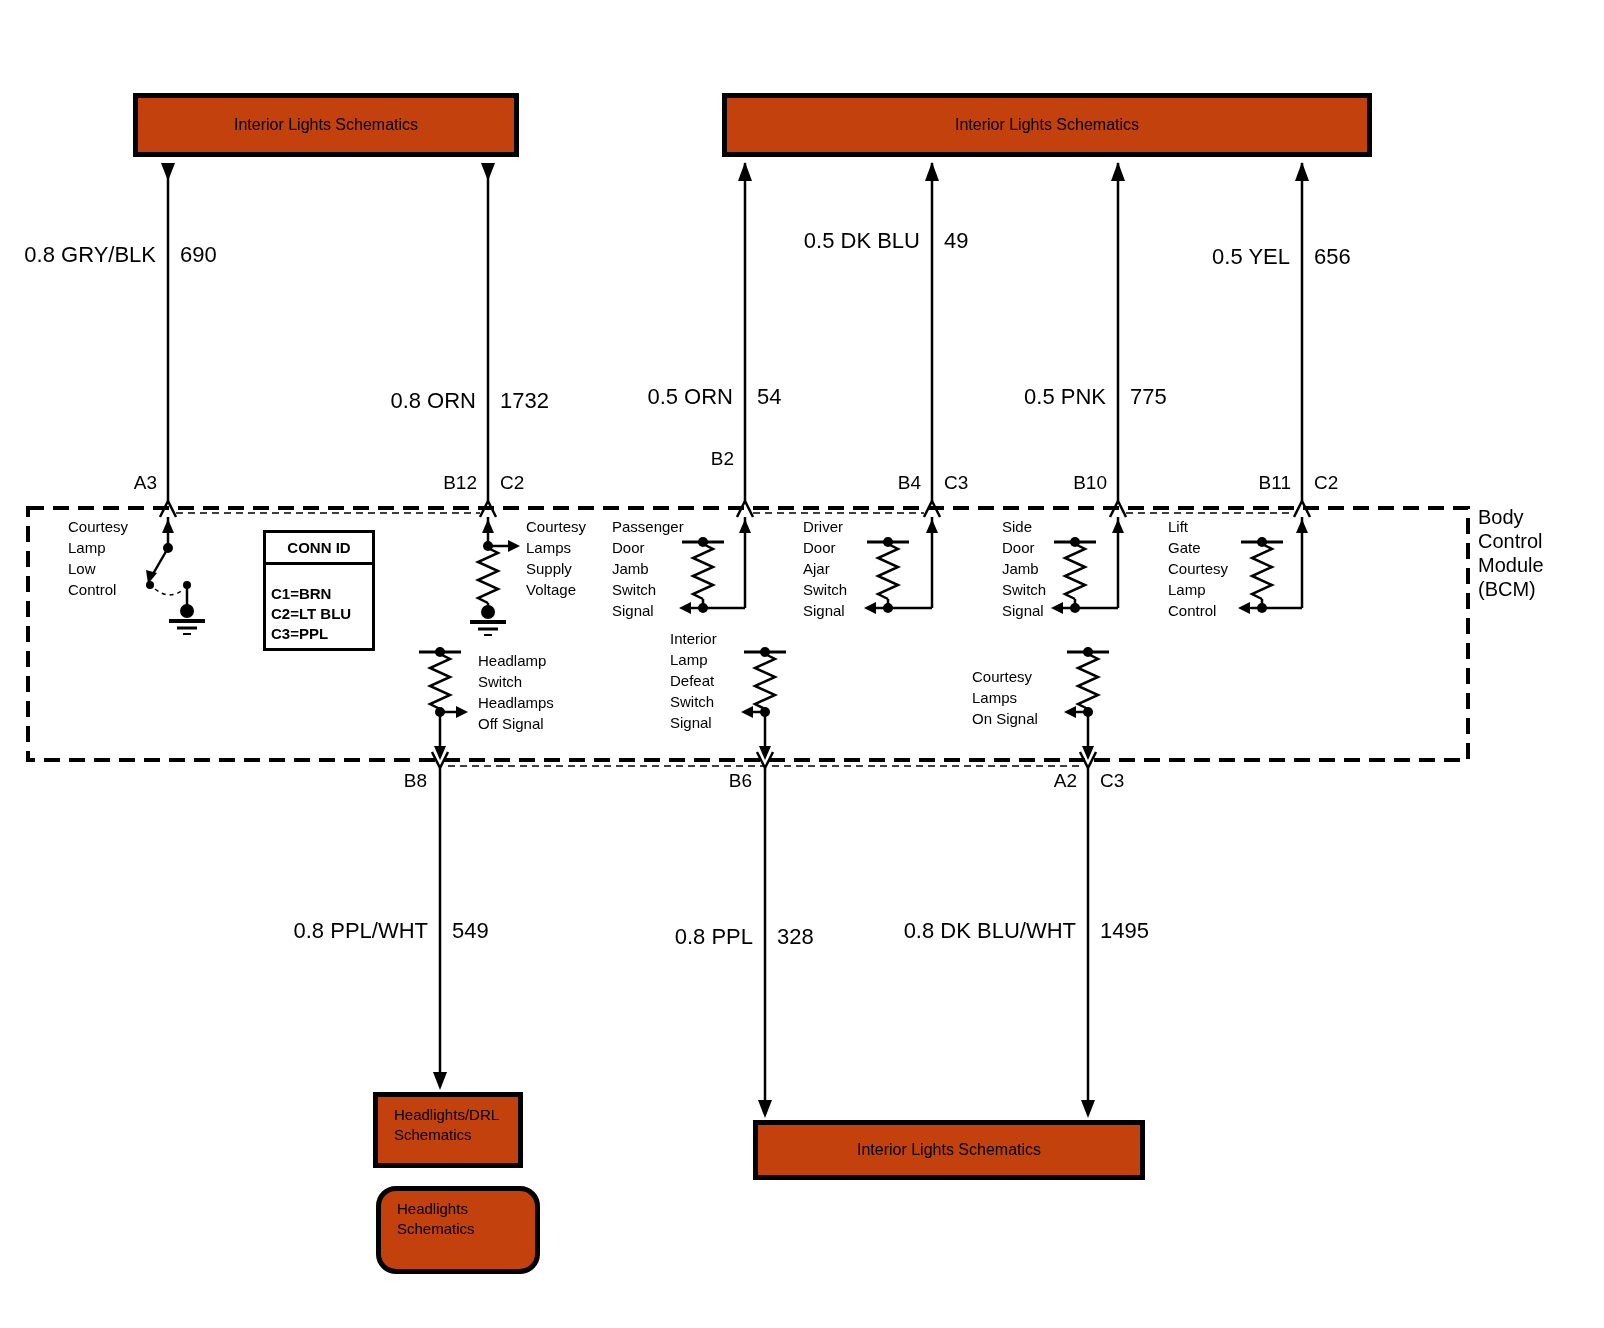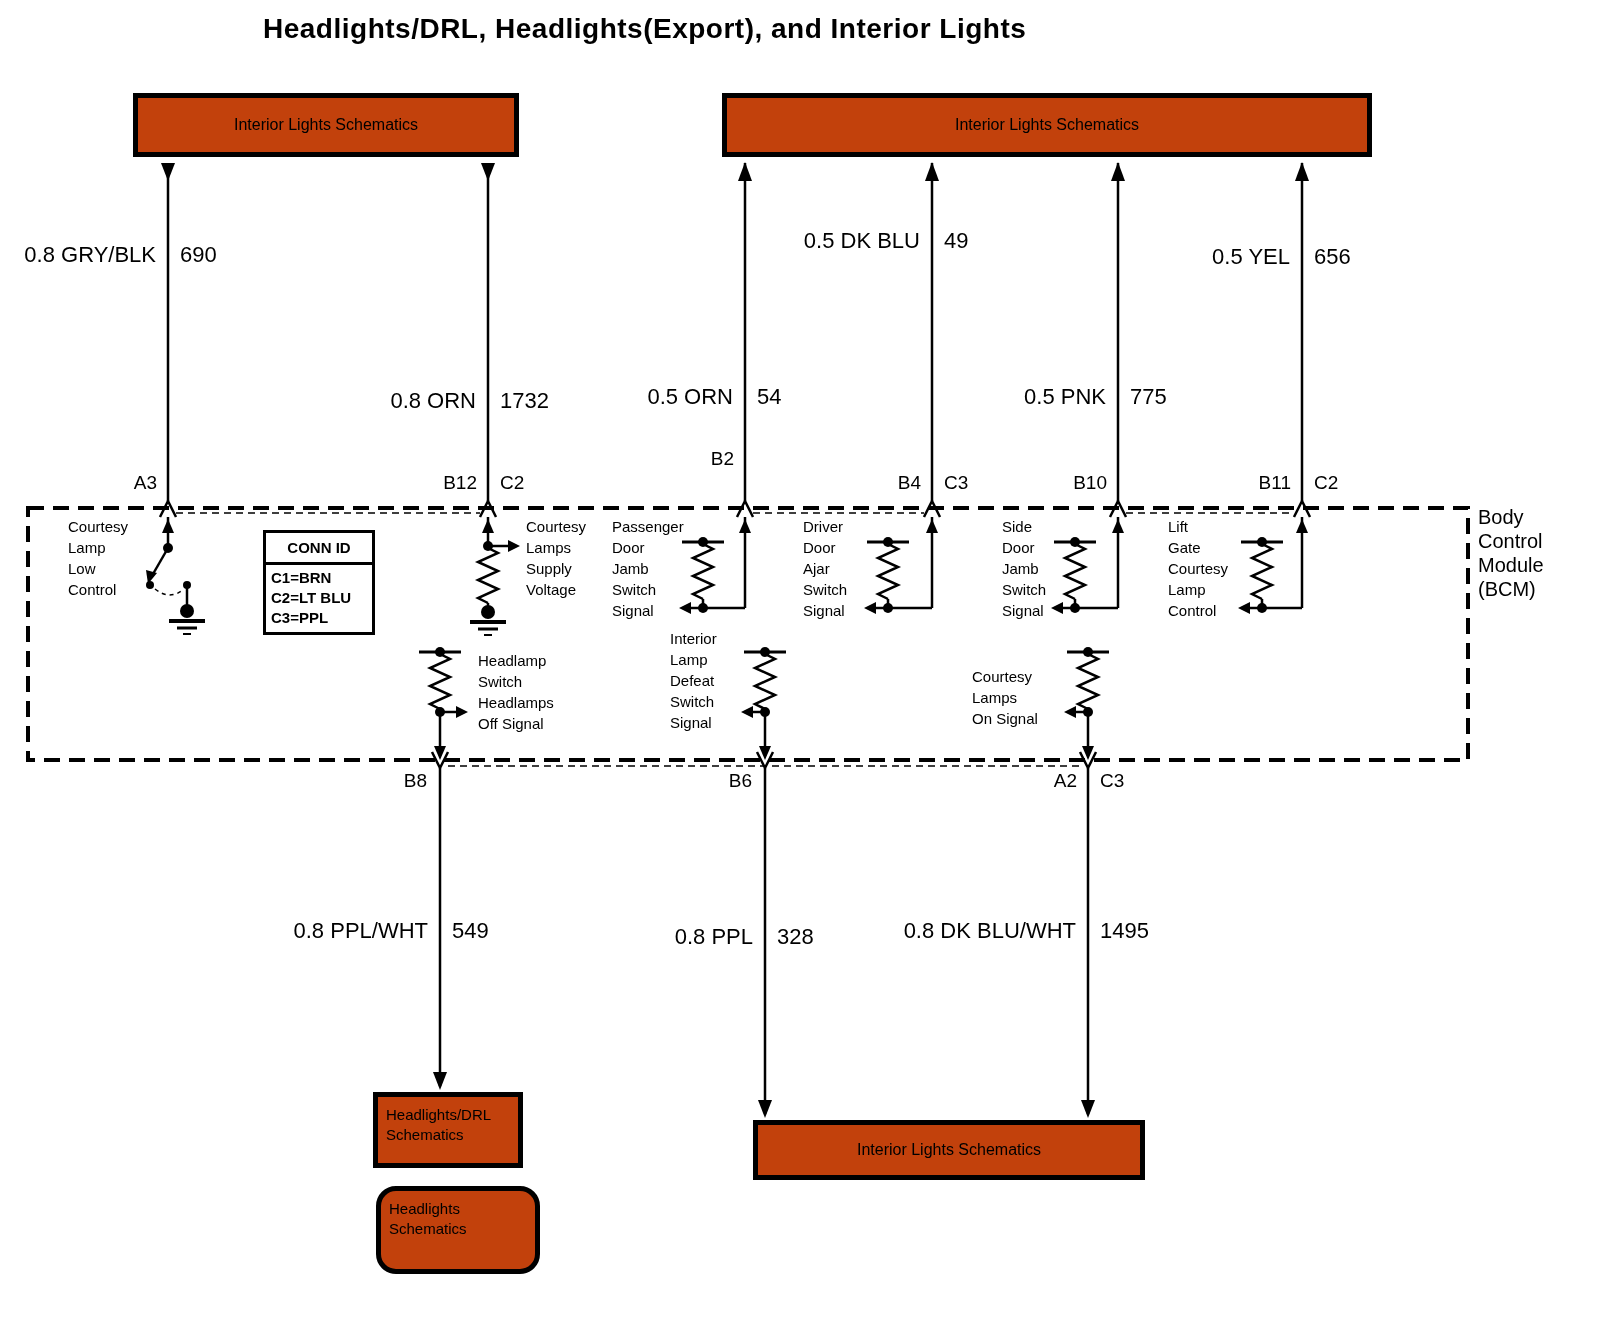--- a/index.html
+++ b/index.html
@@ -1,30 +1,30 @@
 <!DOCTYPE html>
 <html><head>
 <meta charset="utf-8">
 <style>
   html,body { margin:0; padding:0; background:#fff; }
   body { font-family:"Liberation Sans", sans-serif; color:#000; }
   .canvas { position:relative; width:1604px; height:1328px; background:#fff; overflow:hidden; }
   .canvas svg { position:absolute; left:0; top:0; }
   .title { position:absolute; left:263px; top:13px; font-size:28px; font-weight:bold; letter-spacing:0.5px; }
   .box { position:absolute; box-sizing:border-box; border:5px solid #000; display:flex; align-items:center; justify-content:center; font-size:16px; text-align:center; background:#c2410c; }
-  .box.topalign { align-items:flex-start; justify-content:flex-start; text-align:left; padding:8px 8px; font-size:15px; line-height:20px; }
+  .box.topalign { align-items:flex-start; justify-content:flex-start; text-align:left; padding:8px 16px; font-size:15px; line-height:20px; }
   .pre { white-space:pre-line; }
   .wlabel { position:absolute; font-size:22px; white-space:nowrap; }
   .ralign { text-align:right; }
   .pin { position:absolute; font-size:19px; white-space:nowrap; }
   .fn { position:absolute; font-size:15px; line-height:21px; white-space:pre-line; }
   .bcmname { position:absolute; left:1478px; top:505px; font-size:20px; line-height:24px; white-space:pre-line; }
   .connid { position:absolute; left:263px; top:530px; width:112px; box-sizing:border-box; border:3px solid #000; font-size:15px; font-weight:bold; background:#fff; }
   .connid .hdr { border-bottom:3px solid #000; text-align:center; padding:6px 0; }
-  .connid .rows { padding:3px 12px 4px 5px; }
+  .connid .rows { padding:3px 12px 4px 5px;margin-top:16px; }
   .connid .row { line-height:20px; white-space:nowrap; }
 </style>
 </head>
 <body>
 
 <div class="canvas">
 
   <svg width="1604" height="1328" viewBox="0 0 1604 1328">
 
     <g stroke="#000" fill="none">
@@ -203,21 +203,20 @@
     <g stroke="#000" stroke-width="2.5" fill="#000">
       <line x1="765" y1="768" x2="765" y2="1114"></line>
       <polygon points="765,1118 758,1100 772,1100" stroke="none"></polygon>
     </g>
     <g stroke="#000" stroke-width="2.5" fill="#000">
       <line x1="1088" y1="768" x2="1088" y2="1114"></line>
       <polygon points="1088,1118 1081,1100 1095,1100" stroke="none"></polygon>
     </g>
   </svg>
 
-  <div class="title">Headlights/DRL, Headlights(Export), and Interior Lights</div>
 
   <div class="box" style="left:133px; top:93px; width:386px; height:64px;">
     <span>Interior Lights Schematics</span>
   </div>
   <div class="box" style="left:722px; top:93px; width:650px; height:64px;">
     <span>Interior Lights Schematics</span>
   </div>
 
   <div class="wlabel ralign" style="left:0px; width:156px; top:242px;">0.8 GRY/BLK</div>
   <div class="wlabel" style="left:180px; top:242px;">690</div>

